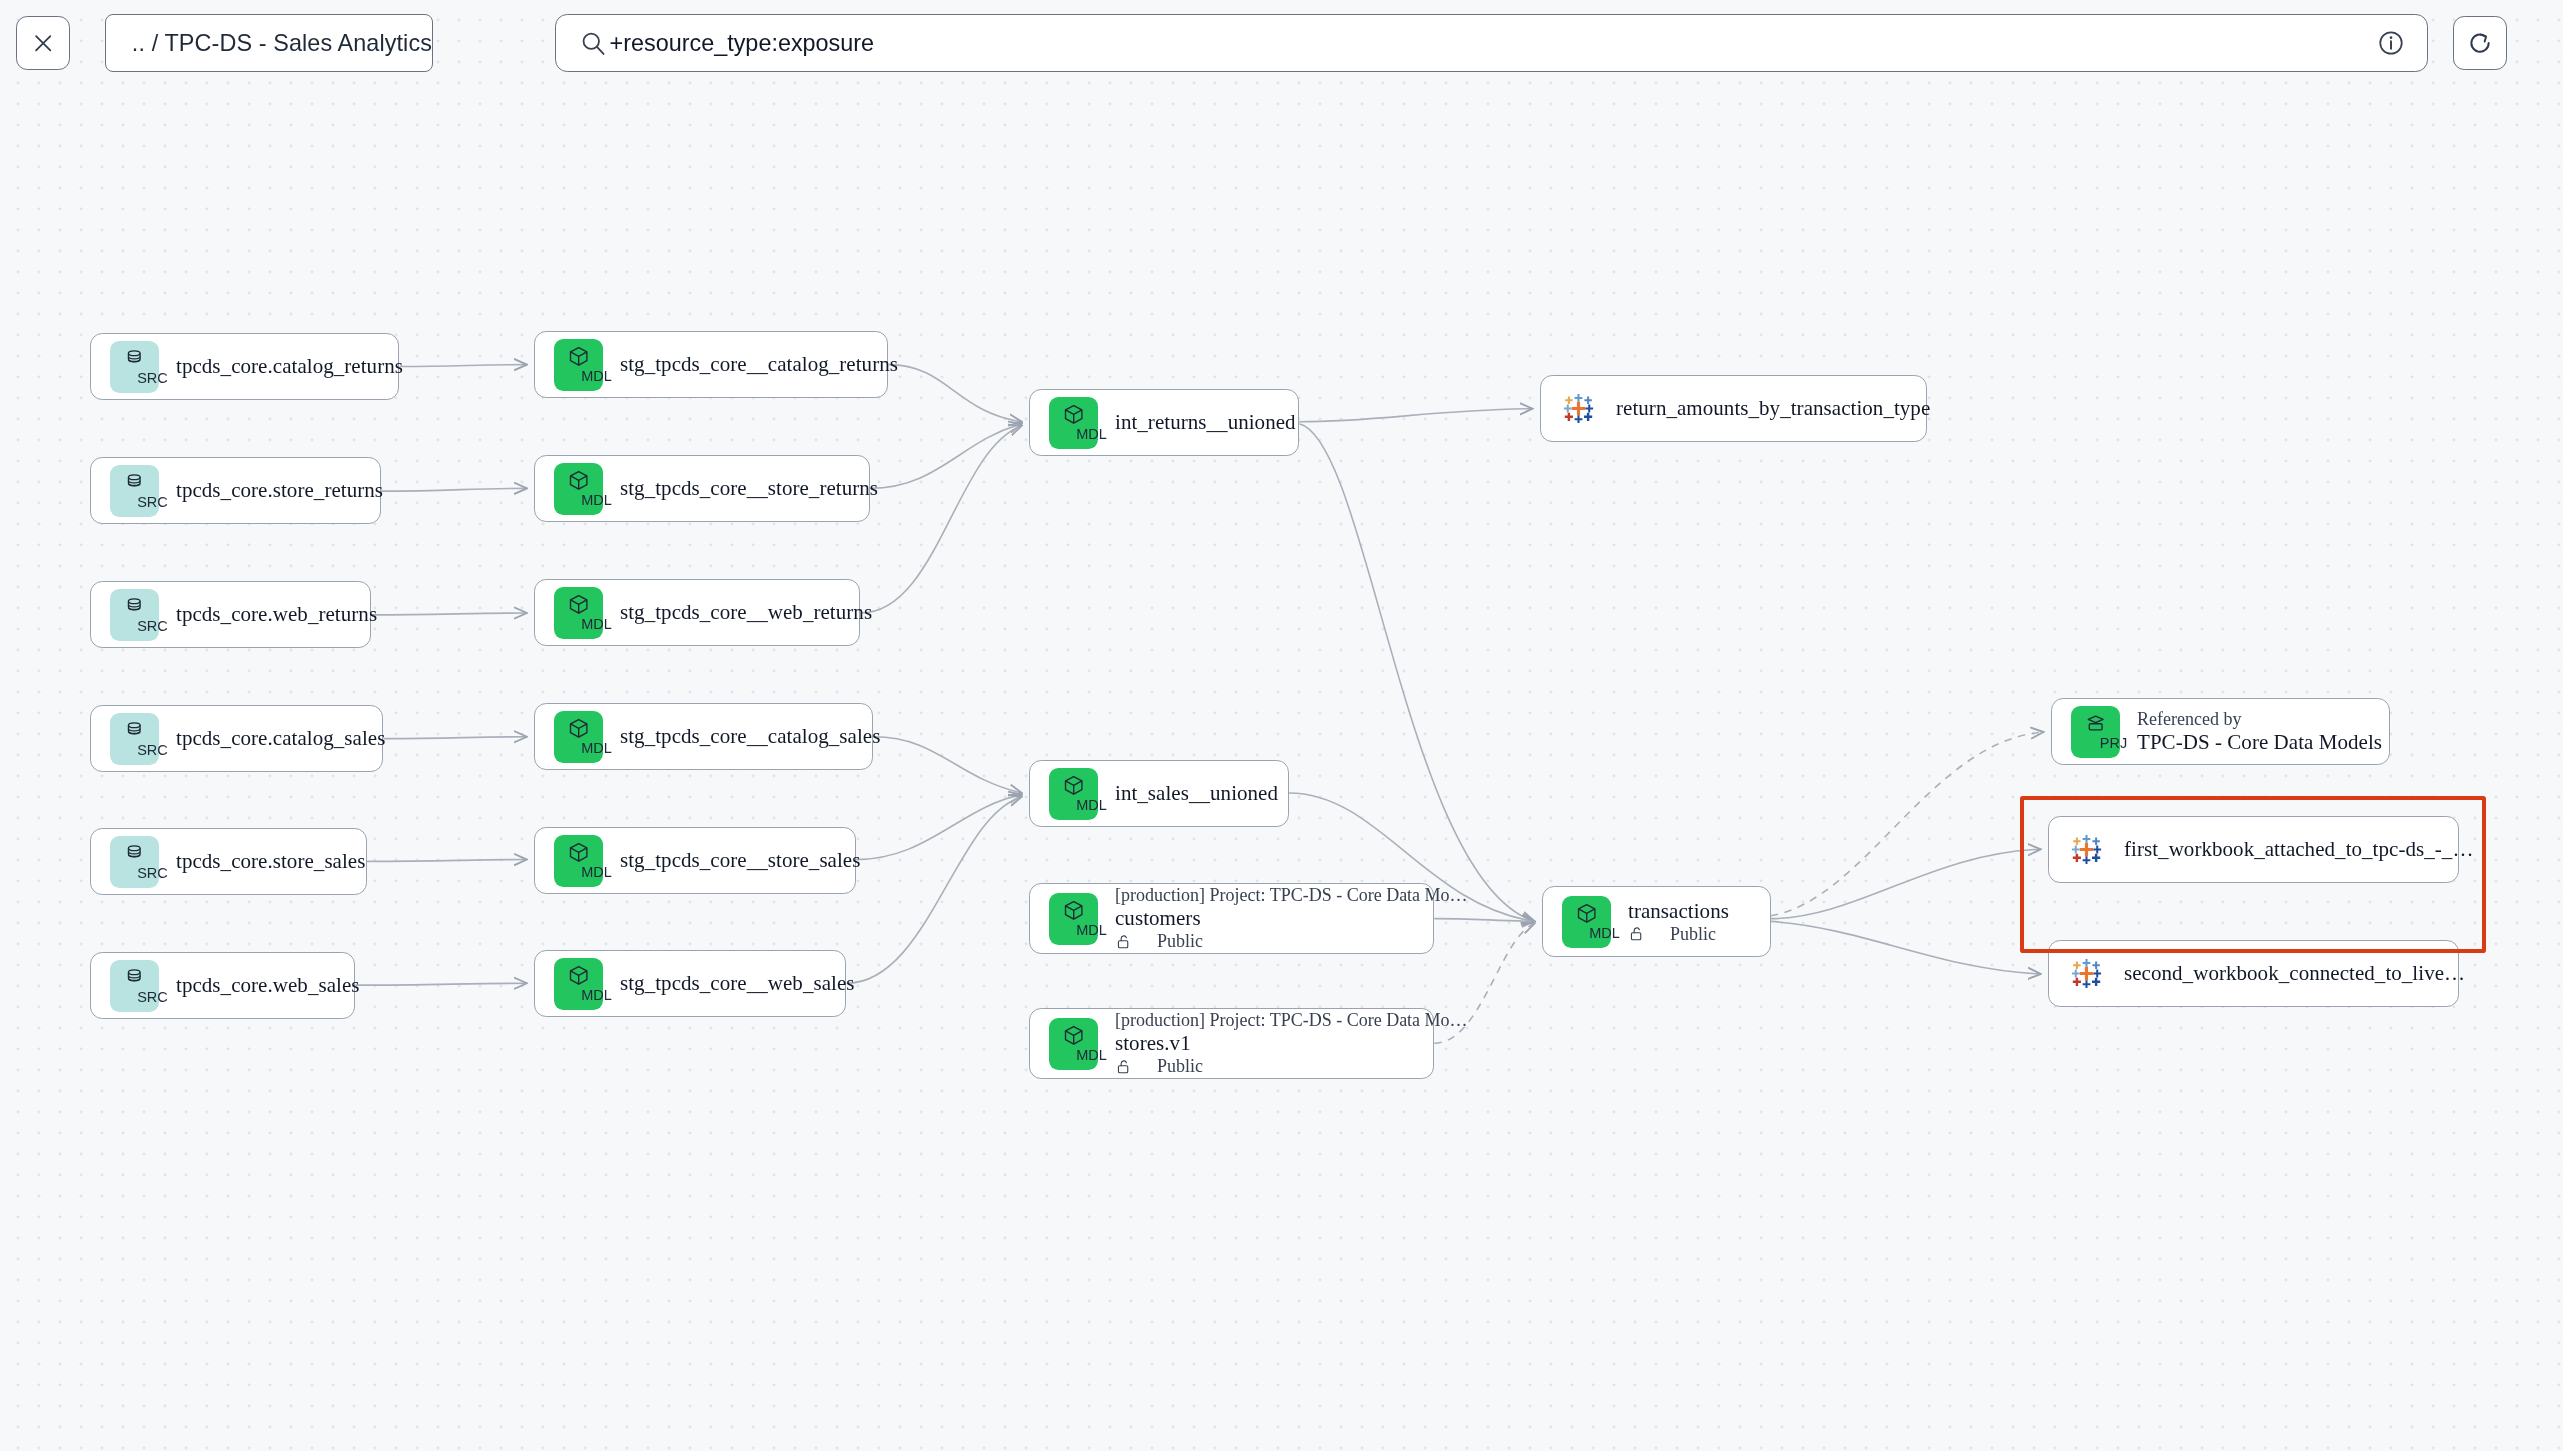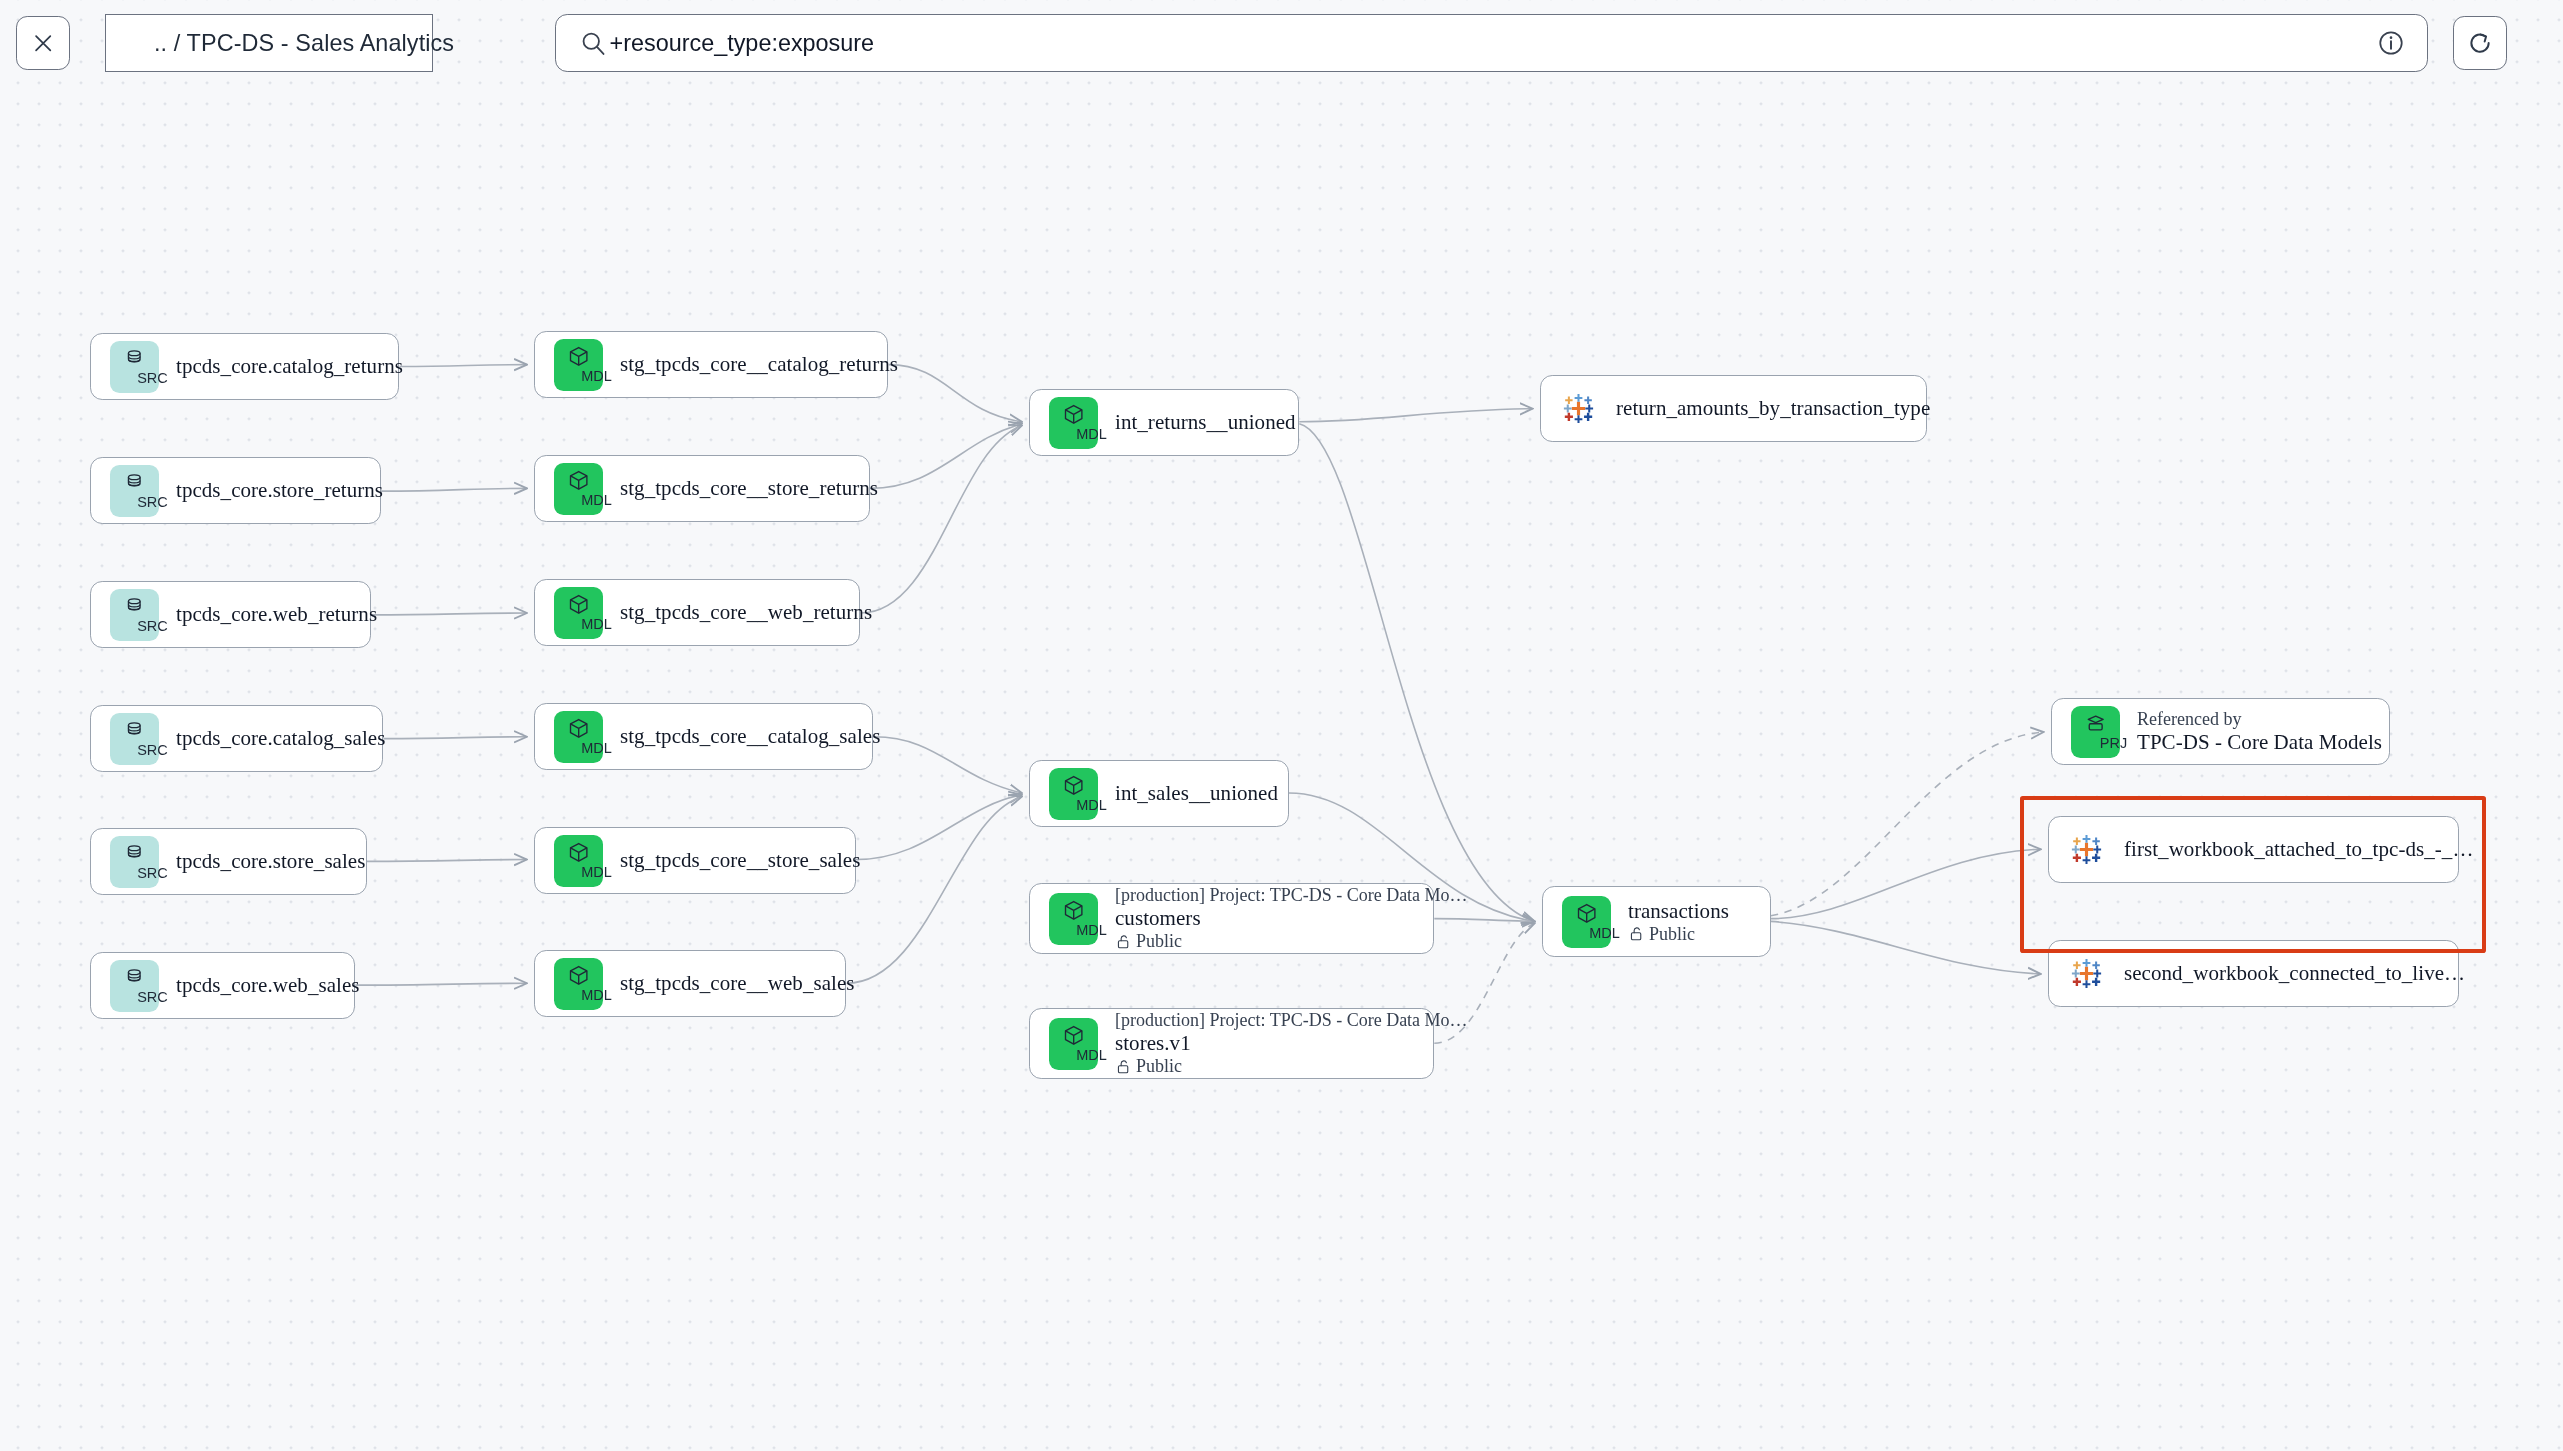--- a/index.html
+++ b/index.html
@@ -28,22 +28,22 @@
     background: #ffffff;
     border: 1.5px solid #6b7280;
     border-radius: 11.2px;
     display: flex; align-items: center; justify-content: center;
   }
   #close-btn { left: 16px; top: 16px; width: 54px; height: 54px; }
   #refresh-btn { left: 2453px; top: 16px; width: 54px; height: 54px; }
 
   #breadcrumb-btn {
     position: absolute; left: 105px; top: 14px; width: 328px; height: 58px;
-    background: #fff; border: 1.5px solid #6b7280; border-radius: 0;
-    display: flex; align-items: center; justify-content: flex-start; padding-left: 48px;
+    background: #fff; border: 1.5px solid #6b7280; border-radius: 8px;
+    display: flex; align-items: center; justify-content: flex-end; padding-left: 48px;
   }
   #breadcrumb-label {
     font-size: 23.4px; color: #1f2937; letter-spacing: 0.1px; white-space: nowrap;
   }
 
   #search-box {
     position: absolute; left: 555px; top: 14px; width: 1873px; height: 58px;
     background: #fff; border: 1.5px solid #6b7280; border-radius: 12.2px;
     display: flex; align-items: center;
   }
@@ -74,21 +74,21 @@
   }
   .badge.src { background: #b8e3e0; }
   .badge.mdl { background: #22c55e; }
   .badge.prj { background: #22c55e; }
   .badge-text { font-size: 14.5px; color: #1f2937; line-height: 1; font-weight: 400; margin-left: 36px; }
   .badge svg { display: block; }
 
   .node-body { display: flex; flex-direction: column; justify-content: center; min-width: 0; font-family: Liberation Serif, serif; }
   .node-title { font-size: 21px; color: #111827; white-space: nowrap; letter-spacing: 0.05px; }
   .node-sub   { font-size: 18px; color: #374151; white-space: nowrap; }
-  .node-meta  { font-size: 18px; color: #374151; display: flex; align-items: center; gap: 3px; white-space: nowrap; }
+  .node-meta  { font-size: 18px; color: #374151; display: flex; align-items: center; gap: 24px; white-space: nowrap; }
   .node-meta svg { flex: none; }
 
   .tableau-icon { flex: none; width: 37px; height: 37px; margin-right: 19px; }
 
   #highlight-box {
     position: absolute;
     left: 2020px; top: 796px; width: 466px; height: 157px;
     border: 4.7px solid #d93c15;
     border-radius: 2.8px;
     z-index: 20;

